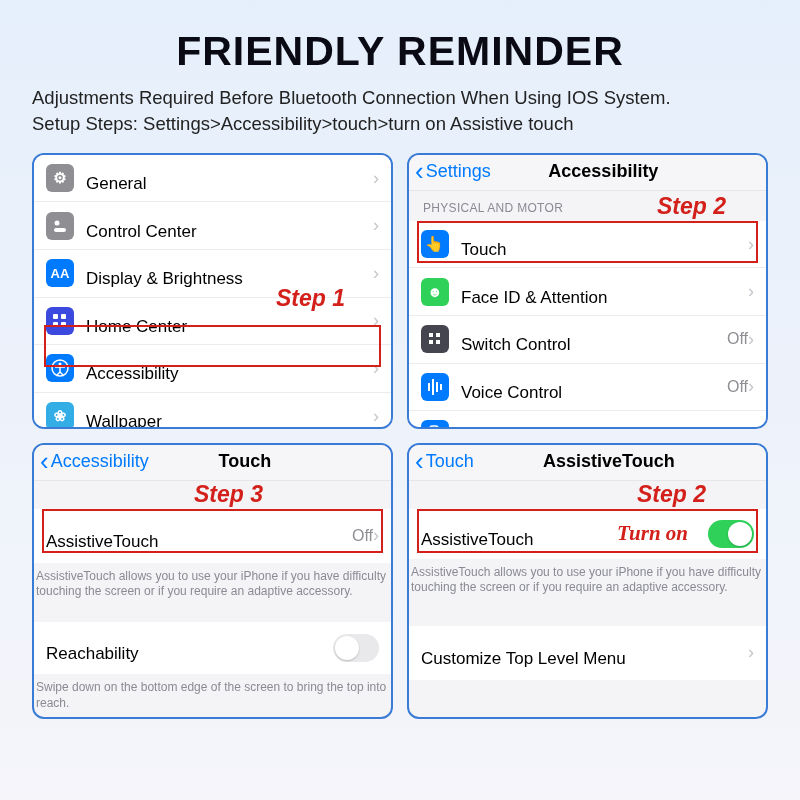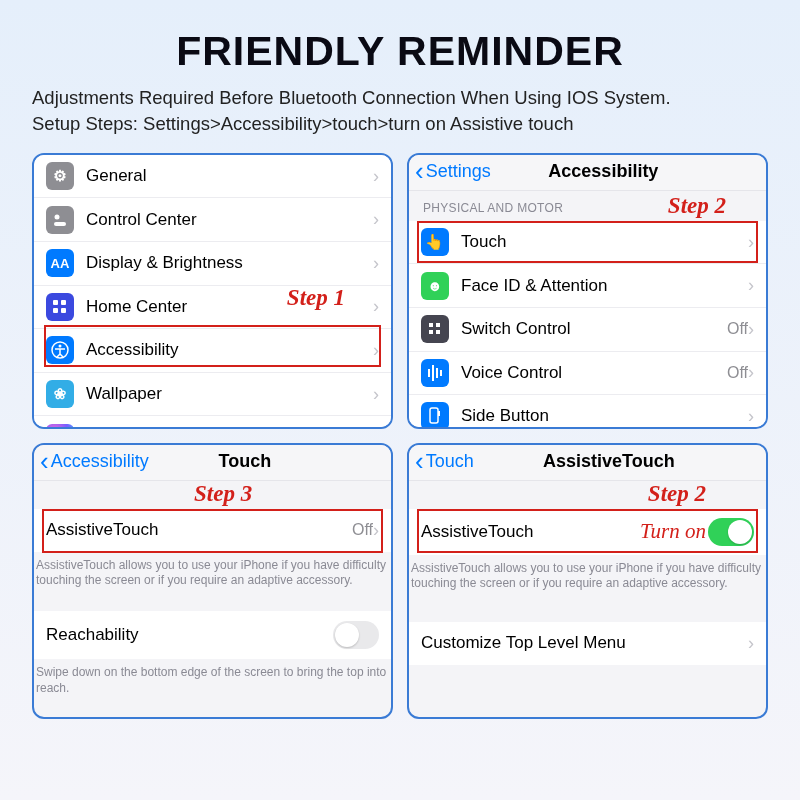--- a/index.html
+++ b/index.html
@@ -91,30 +91,30 @@
     color: #fff;
     font-size: 15px;
     font-weight: bold;
   }
   .i-gray  { background: #8e8e93; }
   .i-blue  { background: #007aff; }
   .i-dark  { background: #454550; }
   .i-bhome { background: #3b49df; }
   .i-cyan  { background: #32ade6; }
   .i-green { background: #30d158; }
-  .row .label { flex: 1; font-size: 17px; color: #000; }
+  .row .label { flex: 1; font-size: 17px; color: #000; margin-top: 12px; }
   .row .detail { color: #8e8e93; font-size: 16px; }
   .chev { color: #c5c5cb; font-size: 18px; }
   .step-label {
     position: absolute;
     color: #d3201a;
     font-weight: 700;
     font-size: 23px;
     font-style: italic;
-    font-family: Liberation Serif, serif;
+    font-family: Liberation Sans, sans-serif;
     pointer-events: none;
     z-index: 5;
   }
   .hl {
     position: absolute;
     border: 2.5px solid #d3201a;
     pointer-events: none;
     z-index: 4;
   }
   .desc {
@@ -139,25 +139,25 @@
     position: absolute;
     top: 2px;
     box-shadow: 0 1px 2px rgba(0,0,0,.2);
   }
   .toggle.off { background: #e9e9eb; }
   .toggle.off .knob { left: 2px; }
   .toggle.on { background: #30d158; }
   .toggle.on .knob { right: 2px; }
   .turnon {
     color: #d3201a;
-    font-weight: 400;
+    font-weight: 700;
     font-style: italic;
     font-size: 21px;
     font-family: "Times New Roman", serif;
-    margin-right: 2px;
+    margin-right: 20px;
   }
   .siri-icon {
     background: radial-gradient(circle at 30% 30%, #ff6bd5, #7b5cff, #2fd0ff);
   }
 </style>
 </head>
 <body>
 
 <div class="title">FRIENDLY REMINDER</div>
 <div class="subtitle">

